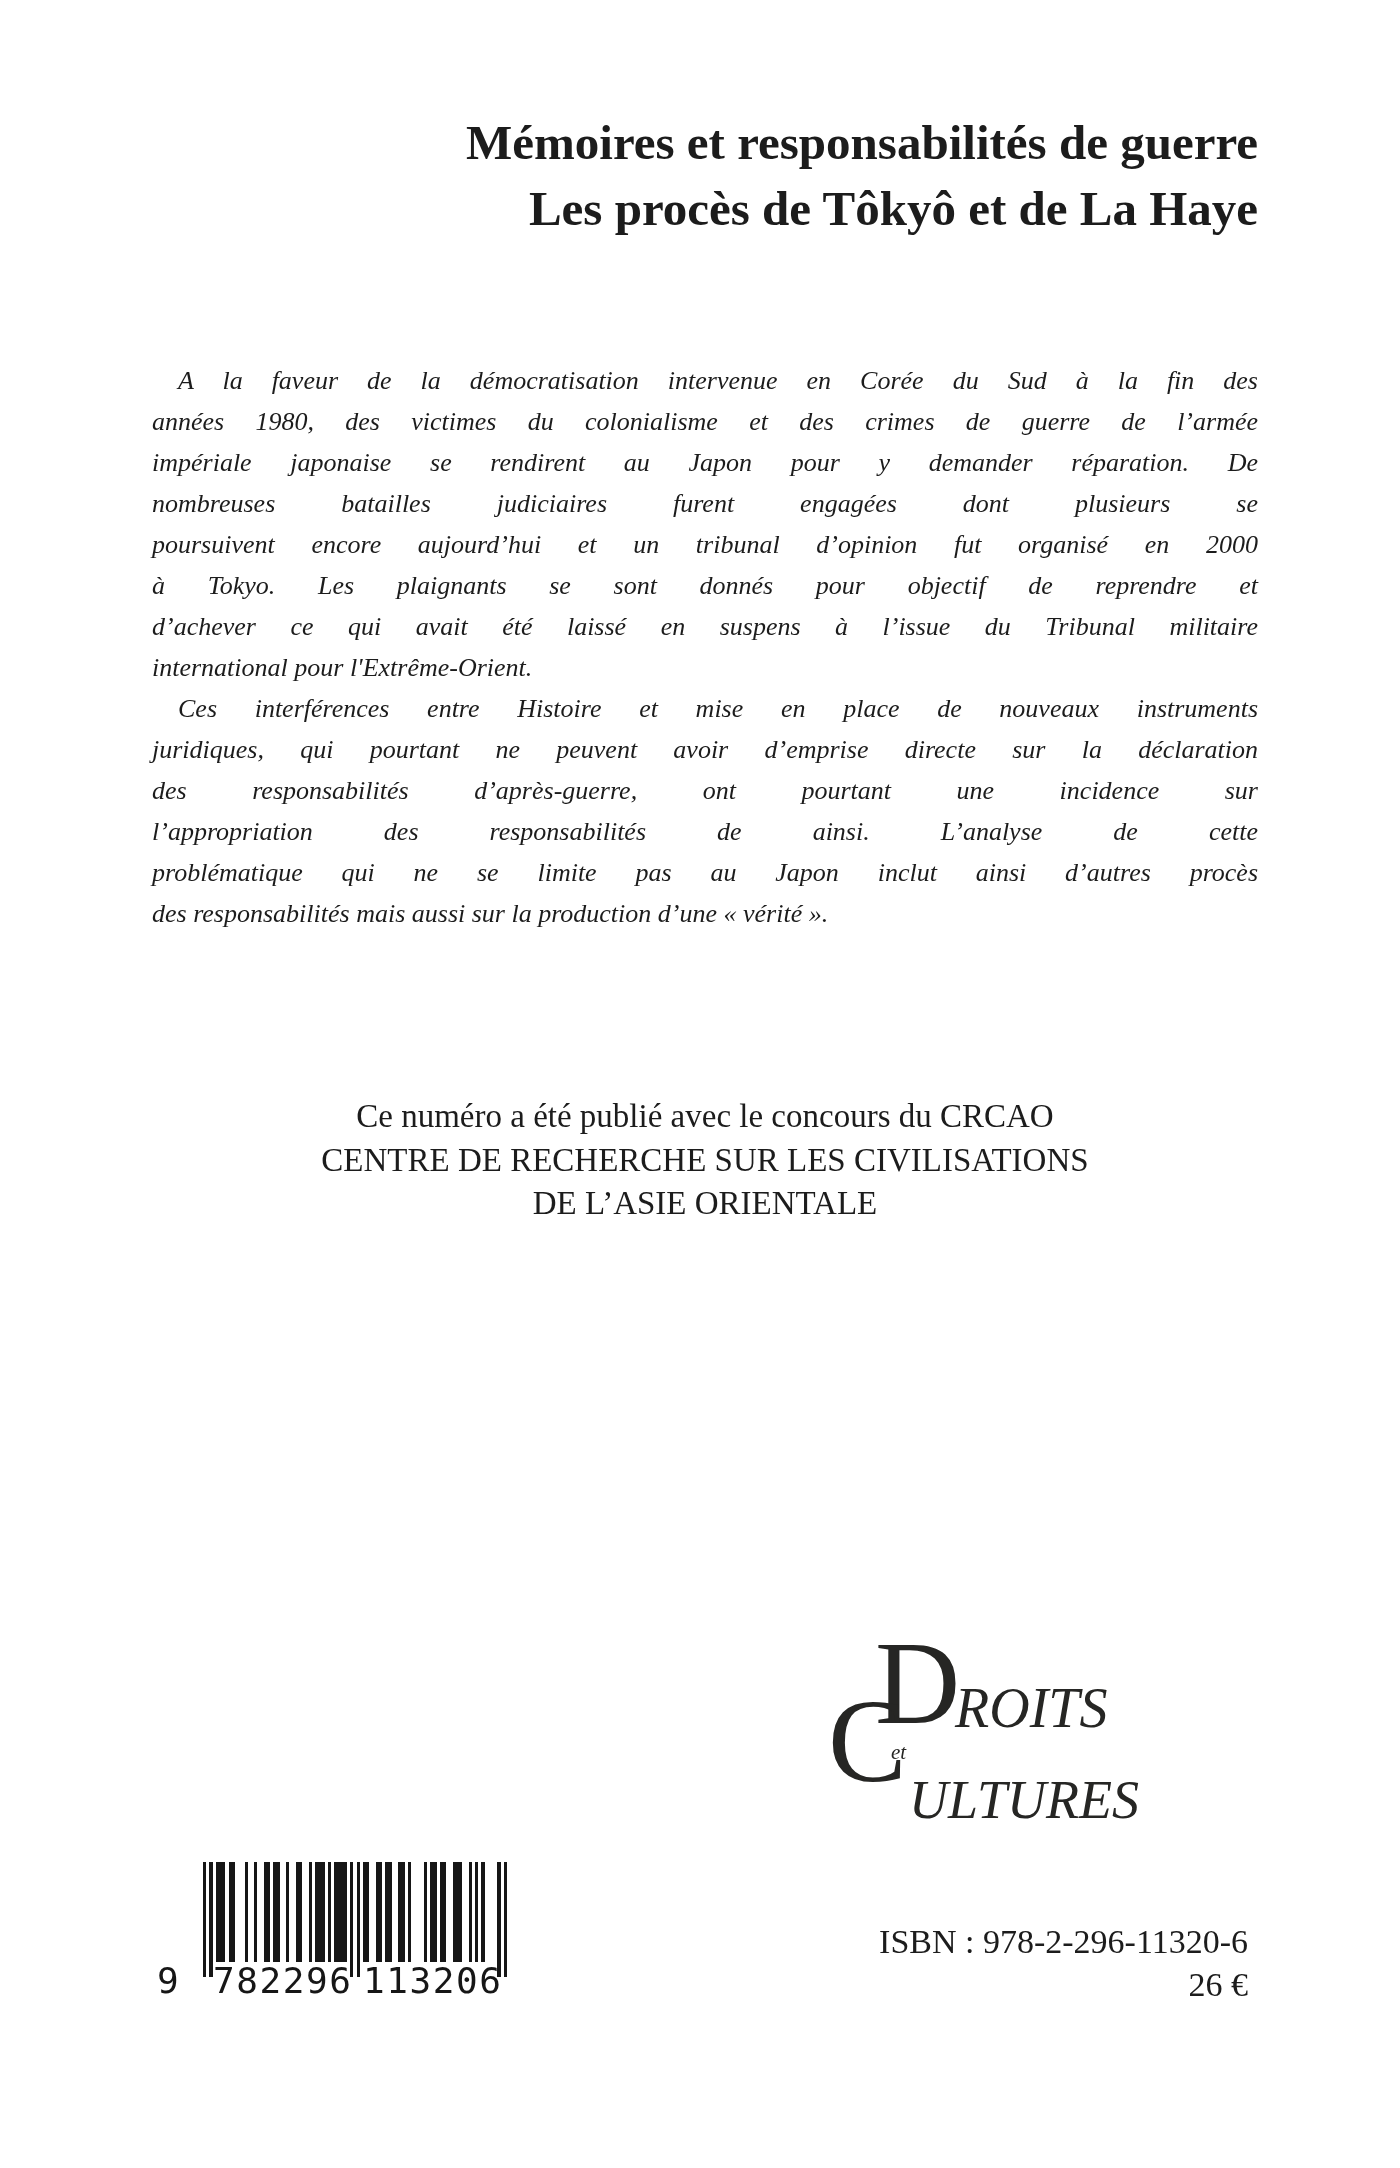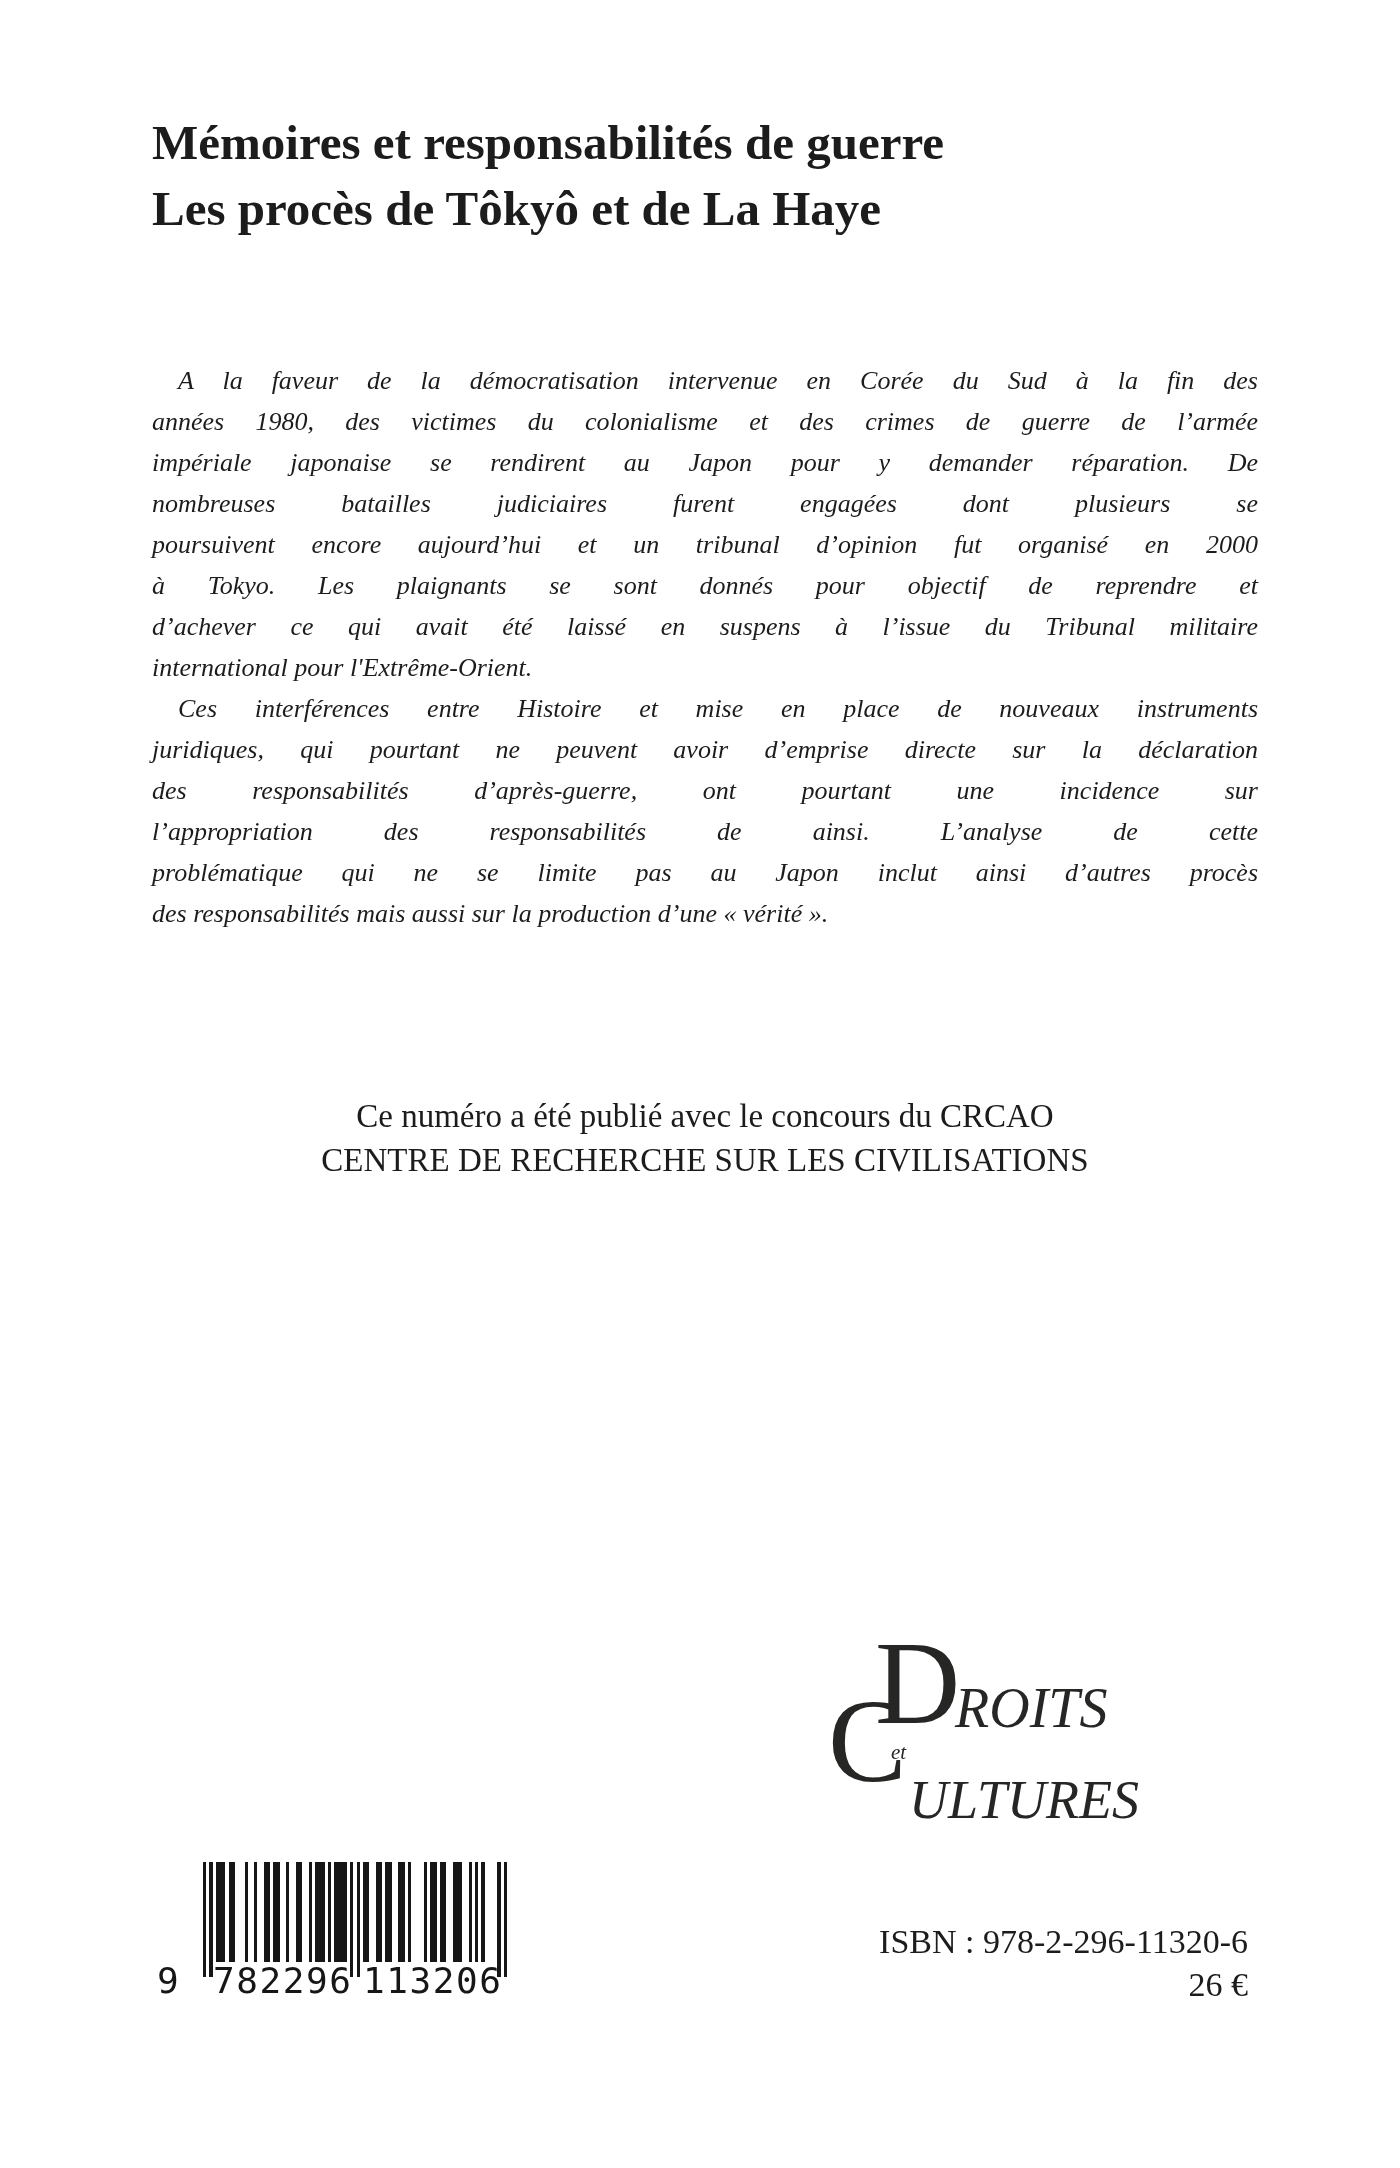--- a/index.html
+++ b/index.html
@@ -8,21 +8,21 @@
     width:1400px;height:2168px;
     background:#ffffff;
     color:#1c1c1c;
     font-family:"Liberation Serif","DejaVu Serif",serif;
     overflow:hidden;
     margin:0 auto;
   }
   
   .title{
     position:absolute;left:152px;top:110px;width:1106px;
-    text-align:left;font-weight:bold;
+    text-align:right;font-weight:bold;
     font-size:49px;line-height:66px;
   }
   
   .bodytext{
     position:absolute;left:152px;top:360px;width:1106px;
     font-size:26px;line-height:41px;font-style:italic;
   }
   .para .line{
     text-align:justify;
     text-align-last:justify;
@@ -90,20 +90,21 @@
         <div class="line">des responsabilités d’après-guerre, ont pourtant une incidence sur</div>
         <div class="line">l’appropriation des responsabilités de ainsi. L’analyse de cette</div>
         <div class="line">problématique qui ne se limite pas au Japon inclut ainsi d’autres procès</div>
         <div class="line">des responsabilités mais aussi sur la production d’une « vérité ».</div>
       </div>
   </div>
 
   <div class="credits">
     <div>Ce numéro a été publié avec le concours du CRCAO</div>
     <div>CENTRE DE RECHERCHE SUR LES CIVILISATIONS</div>
+    <div>DE L’ASIE ORIENTALE</div>
   </div>
 
   <div class="logo">
     <span class="init1">D</span>
     <span class="rest1">ROITS</span>
     <span class="init2">C</span>
     <span class="conj">et</span>
     <span class="rest2">ULTURES</span>
   </div>
 

